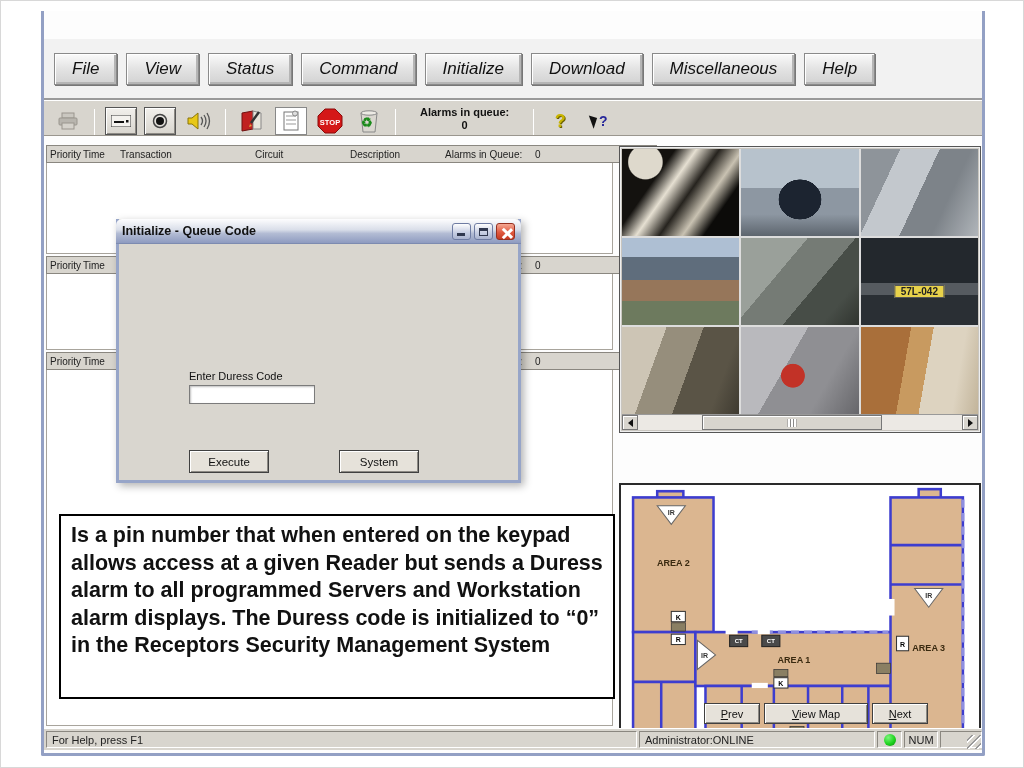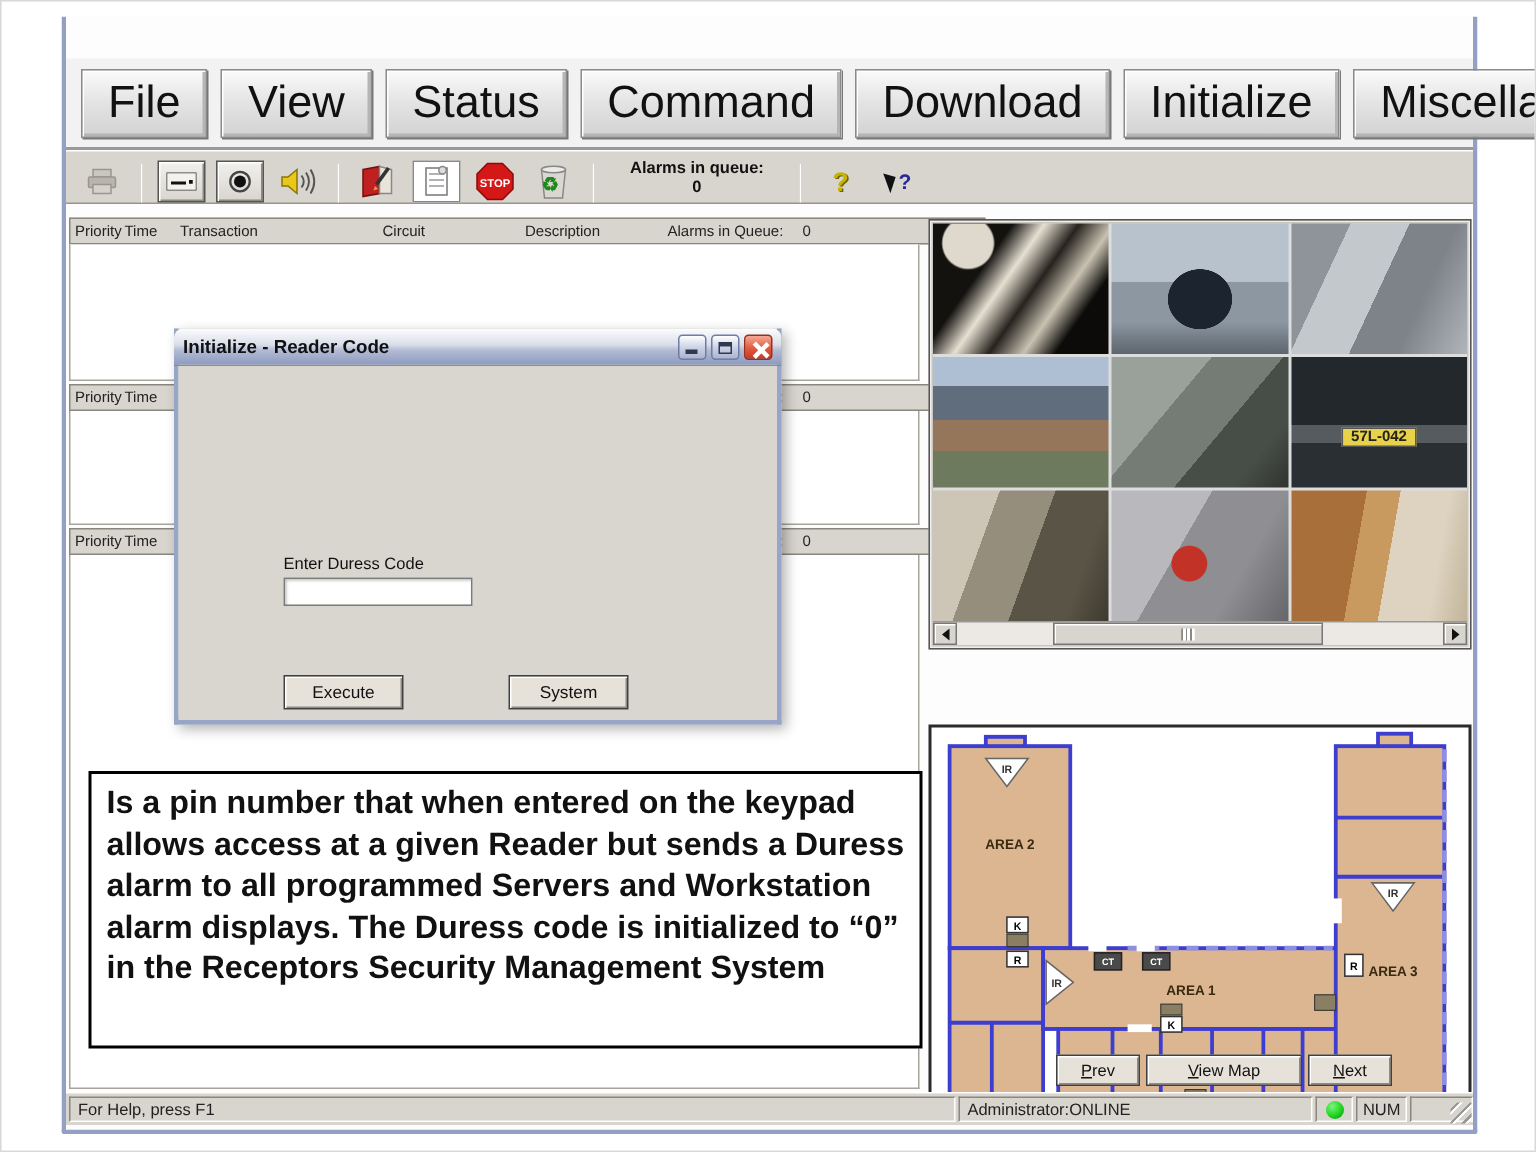--- a/index.html
+++ b/index.html
@@ -20,23 +20,23 @@
     background:linear-gradient(#fefefe,#c9d0e4 55%,#aab4d0); position:relative; cursor:pointer; }
   .wbtn.close { background:linear-gradient(#f5a894,#e05a40 55%,#c73a22); border-color:#963020; }
   .glyph-min { position:absolute; left:4px; bottom:3px; width:9px; height:3px; background:#30384f; }
   .glyph-max { position:absolute; left:4px; top:4px; width:11px; height:9px; border:1px solid #30384f; border-top:3px solid #30384f; background:transparent; }
   .glyph-x::before,.glyph-x::after { content:""; position:absolute; left:9px; top:3px; width:2.5px; height:13px; background:#fff; }
   .glyph-x::before { transform:rotate(45deg); } .glyph-x::after { transform:rotate(-45deg); }
 
   
   .menubar { position:absolute; left:0; top:28px; width:938px; height:61px; background:#f2f2f2;
     border-bottom:2px solid #9a9a9a; display:flex; align-items:center; padding:0 10px; gap:9px; }
-  .menubtn { font-size:30px; color:#111; padding:5px 17px; background:linear-gradient(#fafafa,#e3e3e3 50%,#d2d2d2);
+  .menubtn { font-size:17px; color:#111; padding:5px 17px; background:linear-gradient(#fafafa,#e3e3e3 50%,#d2d2d2);
     border:1px solid #8a8a8a; box-shadow:inset 1px 1px 0 #fff, inset -2px -2px 0 #b5b5b5, 1px 1px 0 #777;
-    cursor:pointer; white-space:nowrap; }
+    cursor:pointer; white-space:nowrap;font-style:italic; }
 
   
   .toolbar { position:absolute; left:0; top:89px; width:938px; height:36px; background:#d8d5ce;
     border-top:1px solid #fff; border-bottom:1px solid #9a968e; display:flex; align-items:flex-end; padding:0 8px; gap:7px; }
   .tb-sep { width:1px; height:26px; background:#9a968e; border-right:1px solid #fff; margin:0 3px; }
   .tb-btn { width:32px; height:28px; display:flex; align-items:center; justify-content:center; cursor:pointer; }
   .tb-raised { border:1px solid #555; background:linear-gradient(#f2f0ec,#d8d5ce); box-shadow:inset 1px 1px 0 #fff, inset -1px -1px 0 #8d8a84; }
   .tb-pressed { background:#fff; border:1px solid #888; }
   .queuebox { height:32px; display:flex; flex-direction:column; align-items:center; justify-content:center;
     font-size:11px; font-weight:bold; color:#111; padding:0 14px; line-height:1.2; }
@@ -137,22 +137,22 @@
 <div id="slide">
 
   <div class="app">
 
 
     <div class="menubar">
       <span class="menubtn">File</span>
       <span class="menubtn">View</span>
       <span class="menubtn">Status</span>
       <span class="menubtn">Command</span>
+      <span class="menubtn">Initialize</span>
       <span class="menubtn">Download</span>
-      <span class="menubtn">Initialize</span>
       <span class="menubtn">Miscellaneous</span>
       <span class="menubtn">Help</span>
     </div>
 
     <div class="toolbar">
       <span class="tb-btn">
         <svg width="22" height="18" viewBox="0 0 22 18">
           <rect x="5" y="1" width="12" height="5" fill="#cac7c0" stroke="#9a968e"></rect>
           <rect x="2" y="6" width="18" height="7" rx="1" fill="#b8b5ae" stroke="#9a968e"></rect>
           <rect x="5" y="11" width="12" height="6" fill="#d5d2cb" stroke="#9a968e"></rect>
@@ -363,21 +363,21 @@
           <span class="dot"></span>
         </span>
       <span class="sb-seg sb-num">NUM</span>
       <span class="sb-seg sb-blank"></span>
       <span class="grip"></span>
     </div>
   </div>
 
   <div class="dialog">
     <div class="dlg-title">
-      <span class="title">Initialize - Reader Code</span>
+      <span class="title">Initialize - Queue Code</span>
       <span class="winbtns">
         <span class="wbtn">
             <span class="glyph-min" style="left:4px; bottom:3px; width:8px;"></span>
           </span>
         <span class="wbtn">
             <span class="glyph-max" style="left:4px; top:4px; width:9px; height:8px;"></span>
           </span>
         <span class="wbtn close glyph-x" style="--x:1;"></span>
       </span>
     </div>

